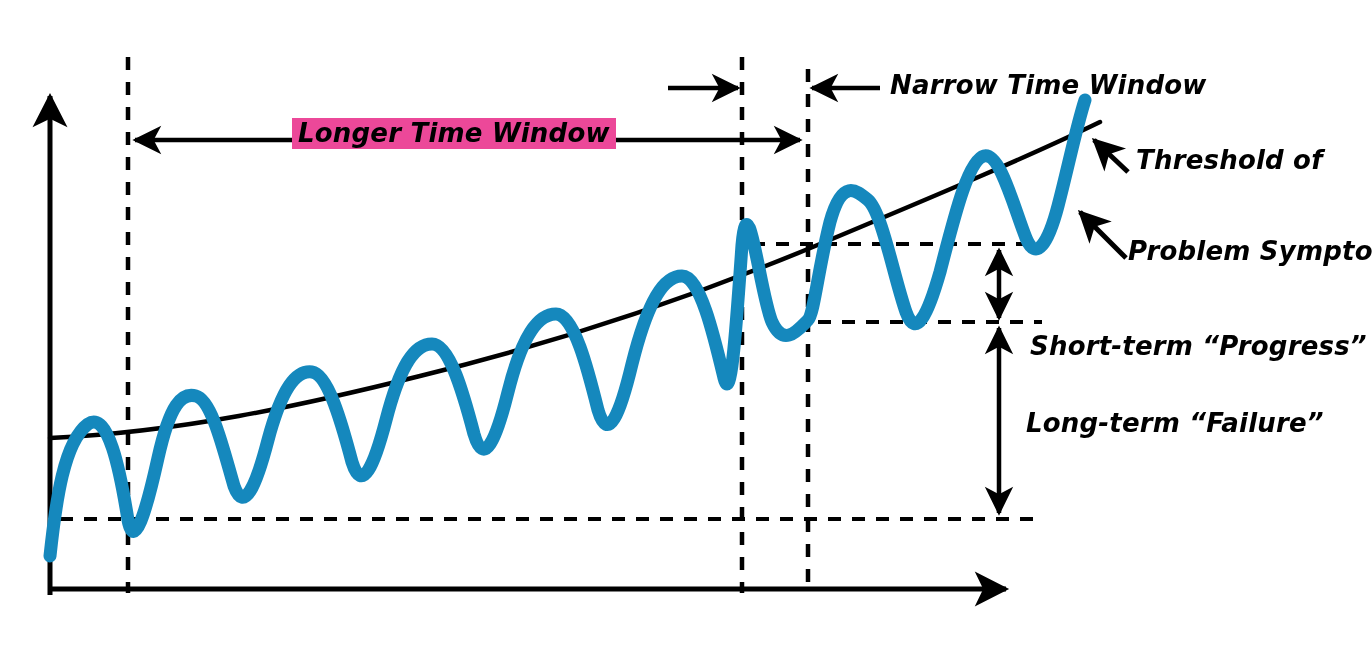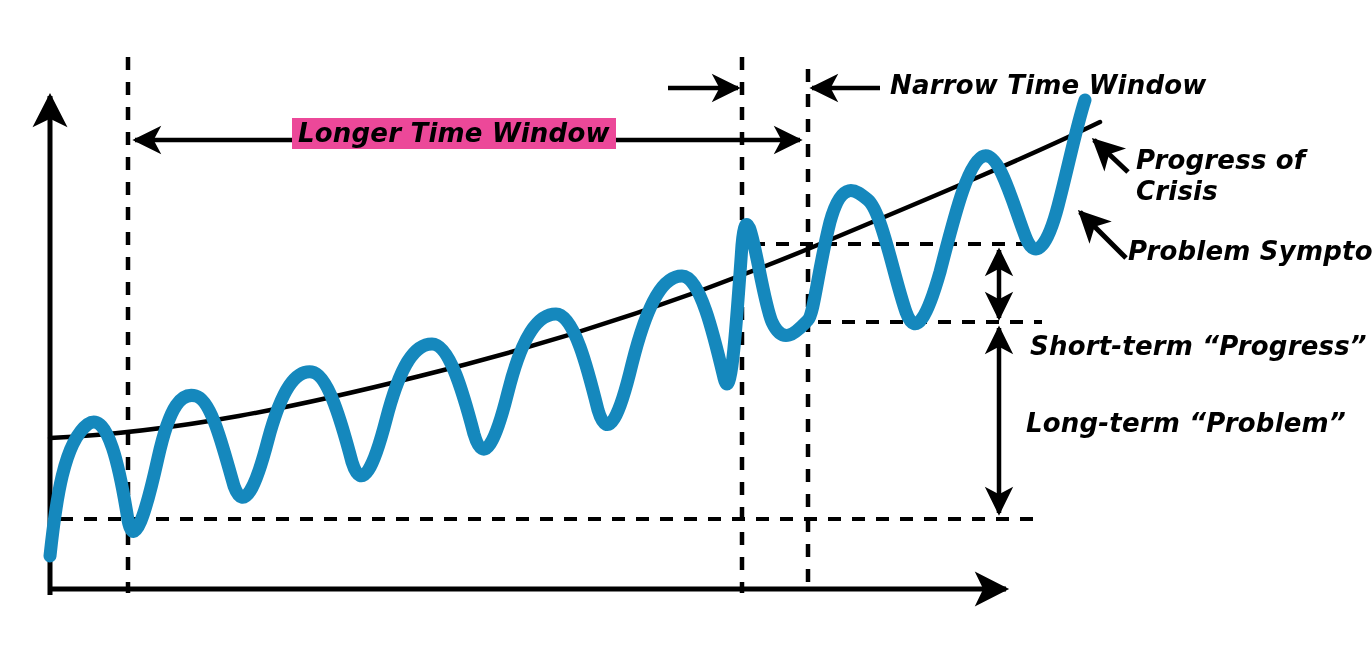--- a/index.html
+++ b/index.html
@@ -180,23 +180,22 @@
     <g>
       <line x1="1126" y1="258" x2="1080" y2="212" stroke="#000" stroke-width="5" marker-end="url(#arrowSolid)"></line>
     </g>
   </svg>
 
   <div class="dgm-label lbl-longer-window">Longer Time Window</div>
 
   <div class="dgm-label lbl-narrow-window">Narrow Time Window</div>
 
   <div class="dgm-label lbl-threshold">
-    <div>Progress of</div>
-    <div>Crisis</div>
+    <div>Threshold of</div>
   </div>
 
   <div class="dgm-label lbl-problem-symptom">Problem Symptom</div>
 
   <div class="dgm-label lbl-short-term">Short-term “Progress”</div>
 
-  <div class="dgm-label lbl-long-term">Long-term “Problem”</div>
+  <div class="dgm-label lbl-long-term">Long-term “Failure”</div>
 
 </div>
 
 </body></html>

